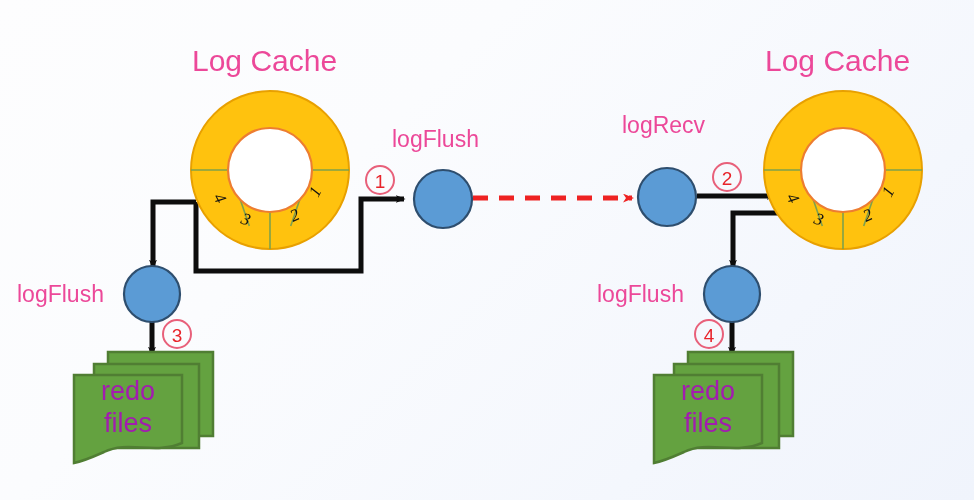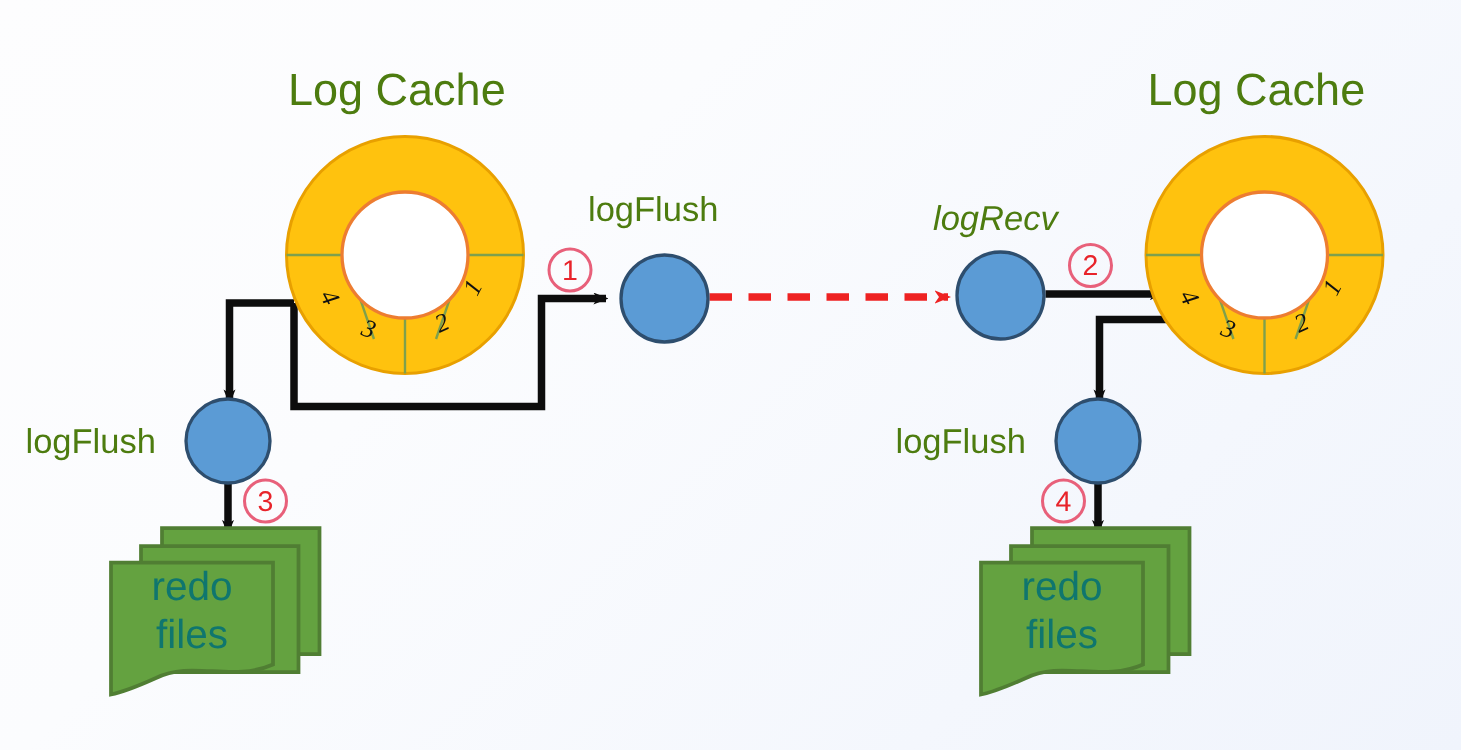--- a/index.html
+++ b/index.html
@@ -20,32 +20,32 @@
   }
   #stage svg.layer {
     position: absolute;
     left: 0;
     top: 0;
     width: 974px;
     height: 500px;
   }
   .lbl {
     position: absolute;
-    color: #4d7c0f;
+    color: #ec4899;
     font-size: 23px;
     line-height: 1;
     white-space: nowrap;
     font-family: "Liberation Sans", sans-serif;
   }
   .title {
     font-size: 30px;
   }
   .filetext {
     position: absolute;
-    color: #0f766e;
+    color: #a21caf;
     font-size: 27px;
     line-height: 32px;
     text-align: center;
     white-space: nowrap;
     font-family: "Liberation Sans", sans-serif;
   }
   .seg-num {
     font-size: 17px;
     fill: #111111;
     font-family: "Liberation Serif", serif;
@@ -170,21 +170,21 @@
     <g>
       <circle cx="709" cy="334" r="14" fill="none" stroke="#e8607a" stroke-width="2"></circle>
       <text class="badge-num" x="709" y="335">4</text>
     </g>
   </svg>
 
   <div class="lbl title" style="left:192px; top:46px;">Log Cache</div>
   <div class="lbl title" style="left:765px; top:46px;">Log Cache</div>
 
   <div class="lbl" style="left:392px; top:128px;">logFlush</div>
-  <div class="lbl" style="left:622px; top:134px;font-style:italic;">logRecv</div>
+  <div class="lbl" style="left:622px; top:114px;">logRecv</div>
 
   <div class="lbl" style="left:17px; top:283px;">logFlush</div>
   <div class="lbl" style="left:597px; top:283px;">logFlush</div>
 
   <div class="filetext" style="left:74px; top:375px; width:108px;">
     <div>redo</div>
     <div>files</div>
   </div>
   <div class="filetext" style="left:654px; top:375px; width:108px;">
     <div>redo</div>

